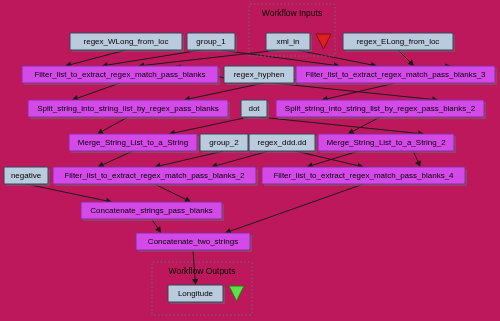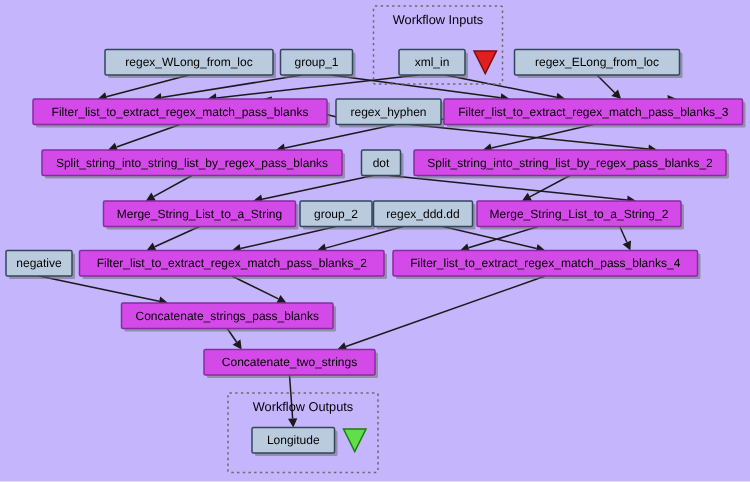--- a/index.html
+++ b/index.html
@@ -10,21 +10,21 @@
   body {
     width: 500px;
     height: 321px;
     overflow: hidden;
     font-family: "Liberation Sans", sans-serif;
   }
   #canvas {
     position: relative;
     width: 500px;
     height: 321px;
-    background: #c4b5fd;
+    background: #be185d;
   }
   svg.wf {
     position: absolute;
     left: 0;
     top: 0;
     width: 500px;
     height: 321px;
   }
   .node-rect {
     stroke: #2b2b2b;

